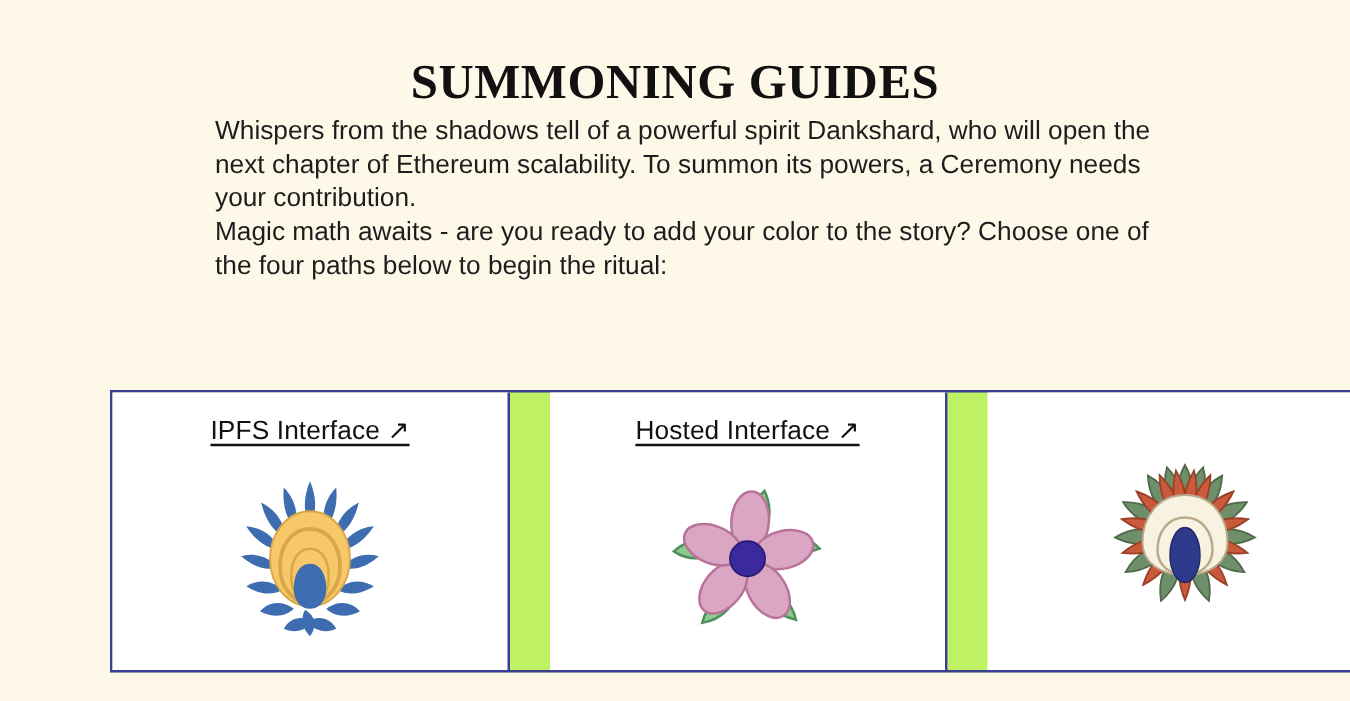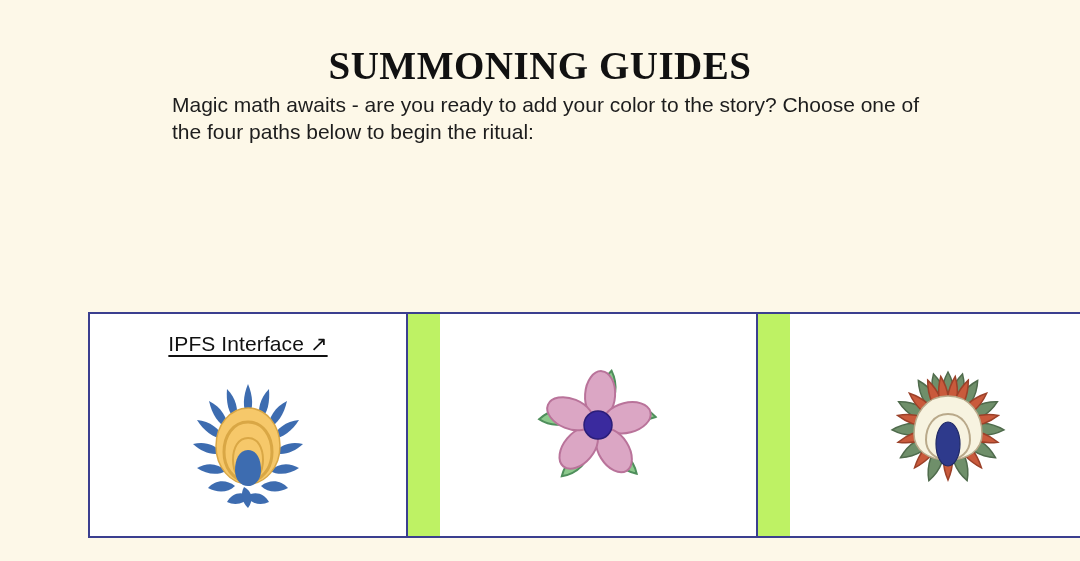--- a/index.html
+++ b/index.html
@@ -44,21 +44,20 @@
     top: 91px;
     width: 760px;
   }
   .para {
     font-size: 21px;
     line-height: 27px;
     color: #1d1d1d;
     margin: 0;
   }
   .para + .para {
-    margin-top: 27px;
   }
 
   
   .cards {
     position: absolute;
     left: 88px;
     top: 312px;
     width: 1020px;
     height: 226px;
     display: flex;
@@ -103,20 +102,21 @@
   }
 </style>
 </head>
 <body>
 
 <div class="page">
 
   <h1 class="title">SUMMONING GUIDES</h1>
 
   <div class="copy">
+    <p class="para">Whispers from the shadows tell of a powerful spirit Dankshard, who will open the next chapter of Ethereum scalability. To summon its powers, a Ceremony needs your contribution.</p>
     <p class="para">Magic math awaits - are you ready to add your color to the story? Choose one of the four paths below to begin the ritual:</p>
   </div>
 
   <div class="cards">
 
     <a class="card" href="#">
       <span class="card-label">IPFS Interface ↗</span>
       <span class="card-art">
         <svg width="118" height="128" viewBox="0 0 118 128" aria-hidden="true">
           <g fill="#3d6cb0">
@@ -145,20 +145,21 @@
 
           <path d="M59 40 C74 40 83 54 83 70 C83 84 76 96 59 102 C42 96 35 84 35 70 C35 54 44 40 59 40 Z" fill="none" stroke="#d9a745" stroke-width="3"></path>
           <path d="M59 56 C69 56 74 66 74 78 C74 90 68 99 59 102 C50 99 44 90 44 78 C44 66 49 56 59 56 Z" fill="#f6c86a" stroke="#d9a745" stroke-width="2"></path>
 
           <path d="M59 68 C68 68 72 78 72 88 C72 98 66 104 59 104 C52 104 46 98 46 88 C46 78 50 68 59 68 Z" fill="#3d6cb0"></path>
         </svg>
       </span>
     </a>
 
     <a class="card" href="#">
+      <span class="card-label">Hosted Interface ↗</span>
       <span class="card-art">
         <svg width="124" height="120" viewBox="0 0 124 120" aria-hidden="true">
 
           <g fill="#8cc98c" stroke="#4f8f5c" stroke-width="2">
             <path d="M62 4 C72 16 74 32 66 44 C56 34 53 18 62 4 Z" transform="rotate(14 62 60)"></path>
             <path d="M118 44 C104 52 88 52 78 44 C90 34 106 34 118 44 Z" transform="rotate(8 62 60)"></path>
             <path d="M104 106 C90 104 77 94 73 82 C87 80 100 92 104 106 Z" transform="rotate(4 62 60)"></path>
             <path d="M24 110 C28 96 40 84 54 82 C52 96 40 108 24 110 Z" transform="rotate(-2 62 60)"></path>
             <path d="M4 48 C18 38 34 38 44 48 C32 58 16 58 4 48 Z" transform="rotate(-6 62 60)"></path>
           </g>

